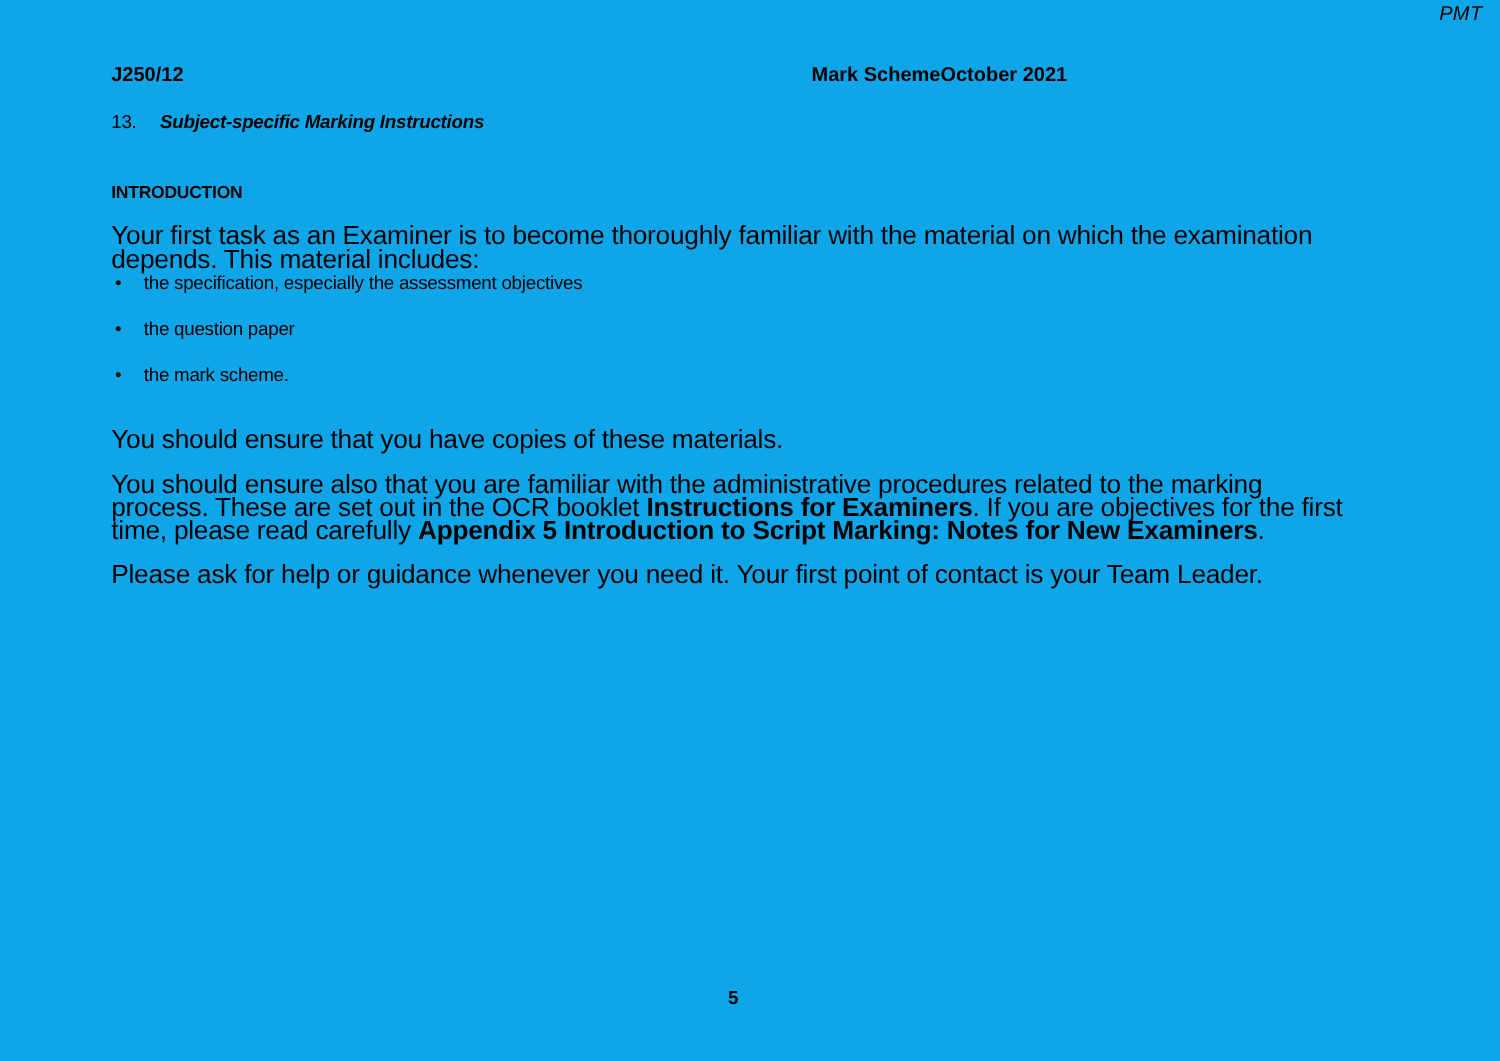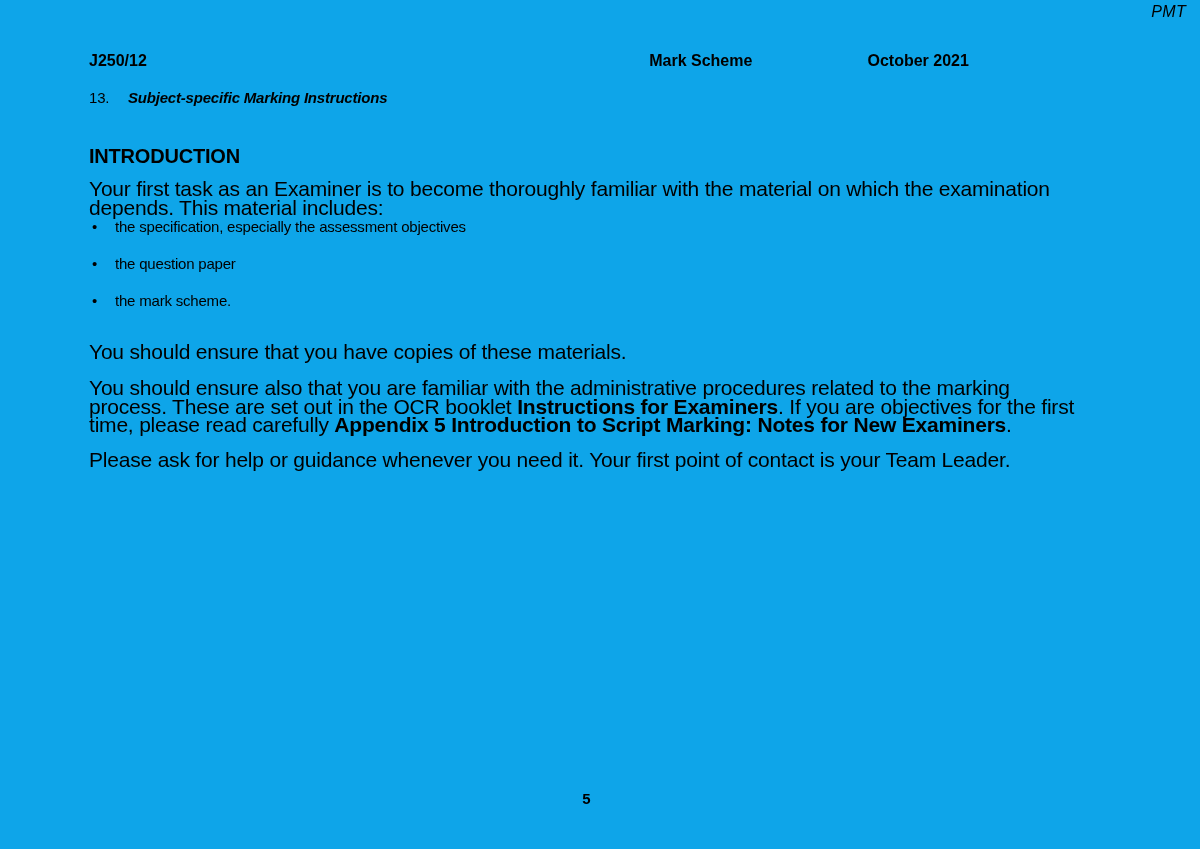--- a/index.html
+++ b/index.html
@@ -36,42 +36,42 @@
     top: 52px;
     left: 0;
     width: 100%;
     display: flex;
     align-items: baseline;
     font-size: 16px;
     font-weight: bold;
   }
   .header-row .h-left  { flex: 1; text-align: left; }
   .header-row .h-mid   { flex: 1; text-align: right; }
-  .header-row .h-right { flex: 1; text-align: center; }
+  .header-row .h-right { flex: 1; text-align: left; }
   .section-heading {
     position: absolute;
     top: 89px;
     left: 0;
     font-size: 15px;
     letter-spacing: -0.2px;
   }
   .section-heading .sec-num {
     display: inline-block;
     width: 39px;
     font-weight: normal;
   }
   .section-heading .sec-title {
     font-weight: bold;
     font-style: italic;
   }
   .intro-heading {
     position: absolute;
     top: 145px;
     left: 0;
-    font-size: 20px;
+    font-size: 14px;
     font-weight: bold;
     letter-spacing: -0.2px;
   }
   .body-text {
     font-size: 21px;
     line-height: 18.5px;
     letter-spacing: -0.2px;
   }
   .p-intro   { position: absolute; top: 180px; left: 0; width: 100%; }
   .bullet-list {

